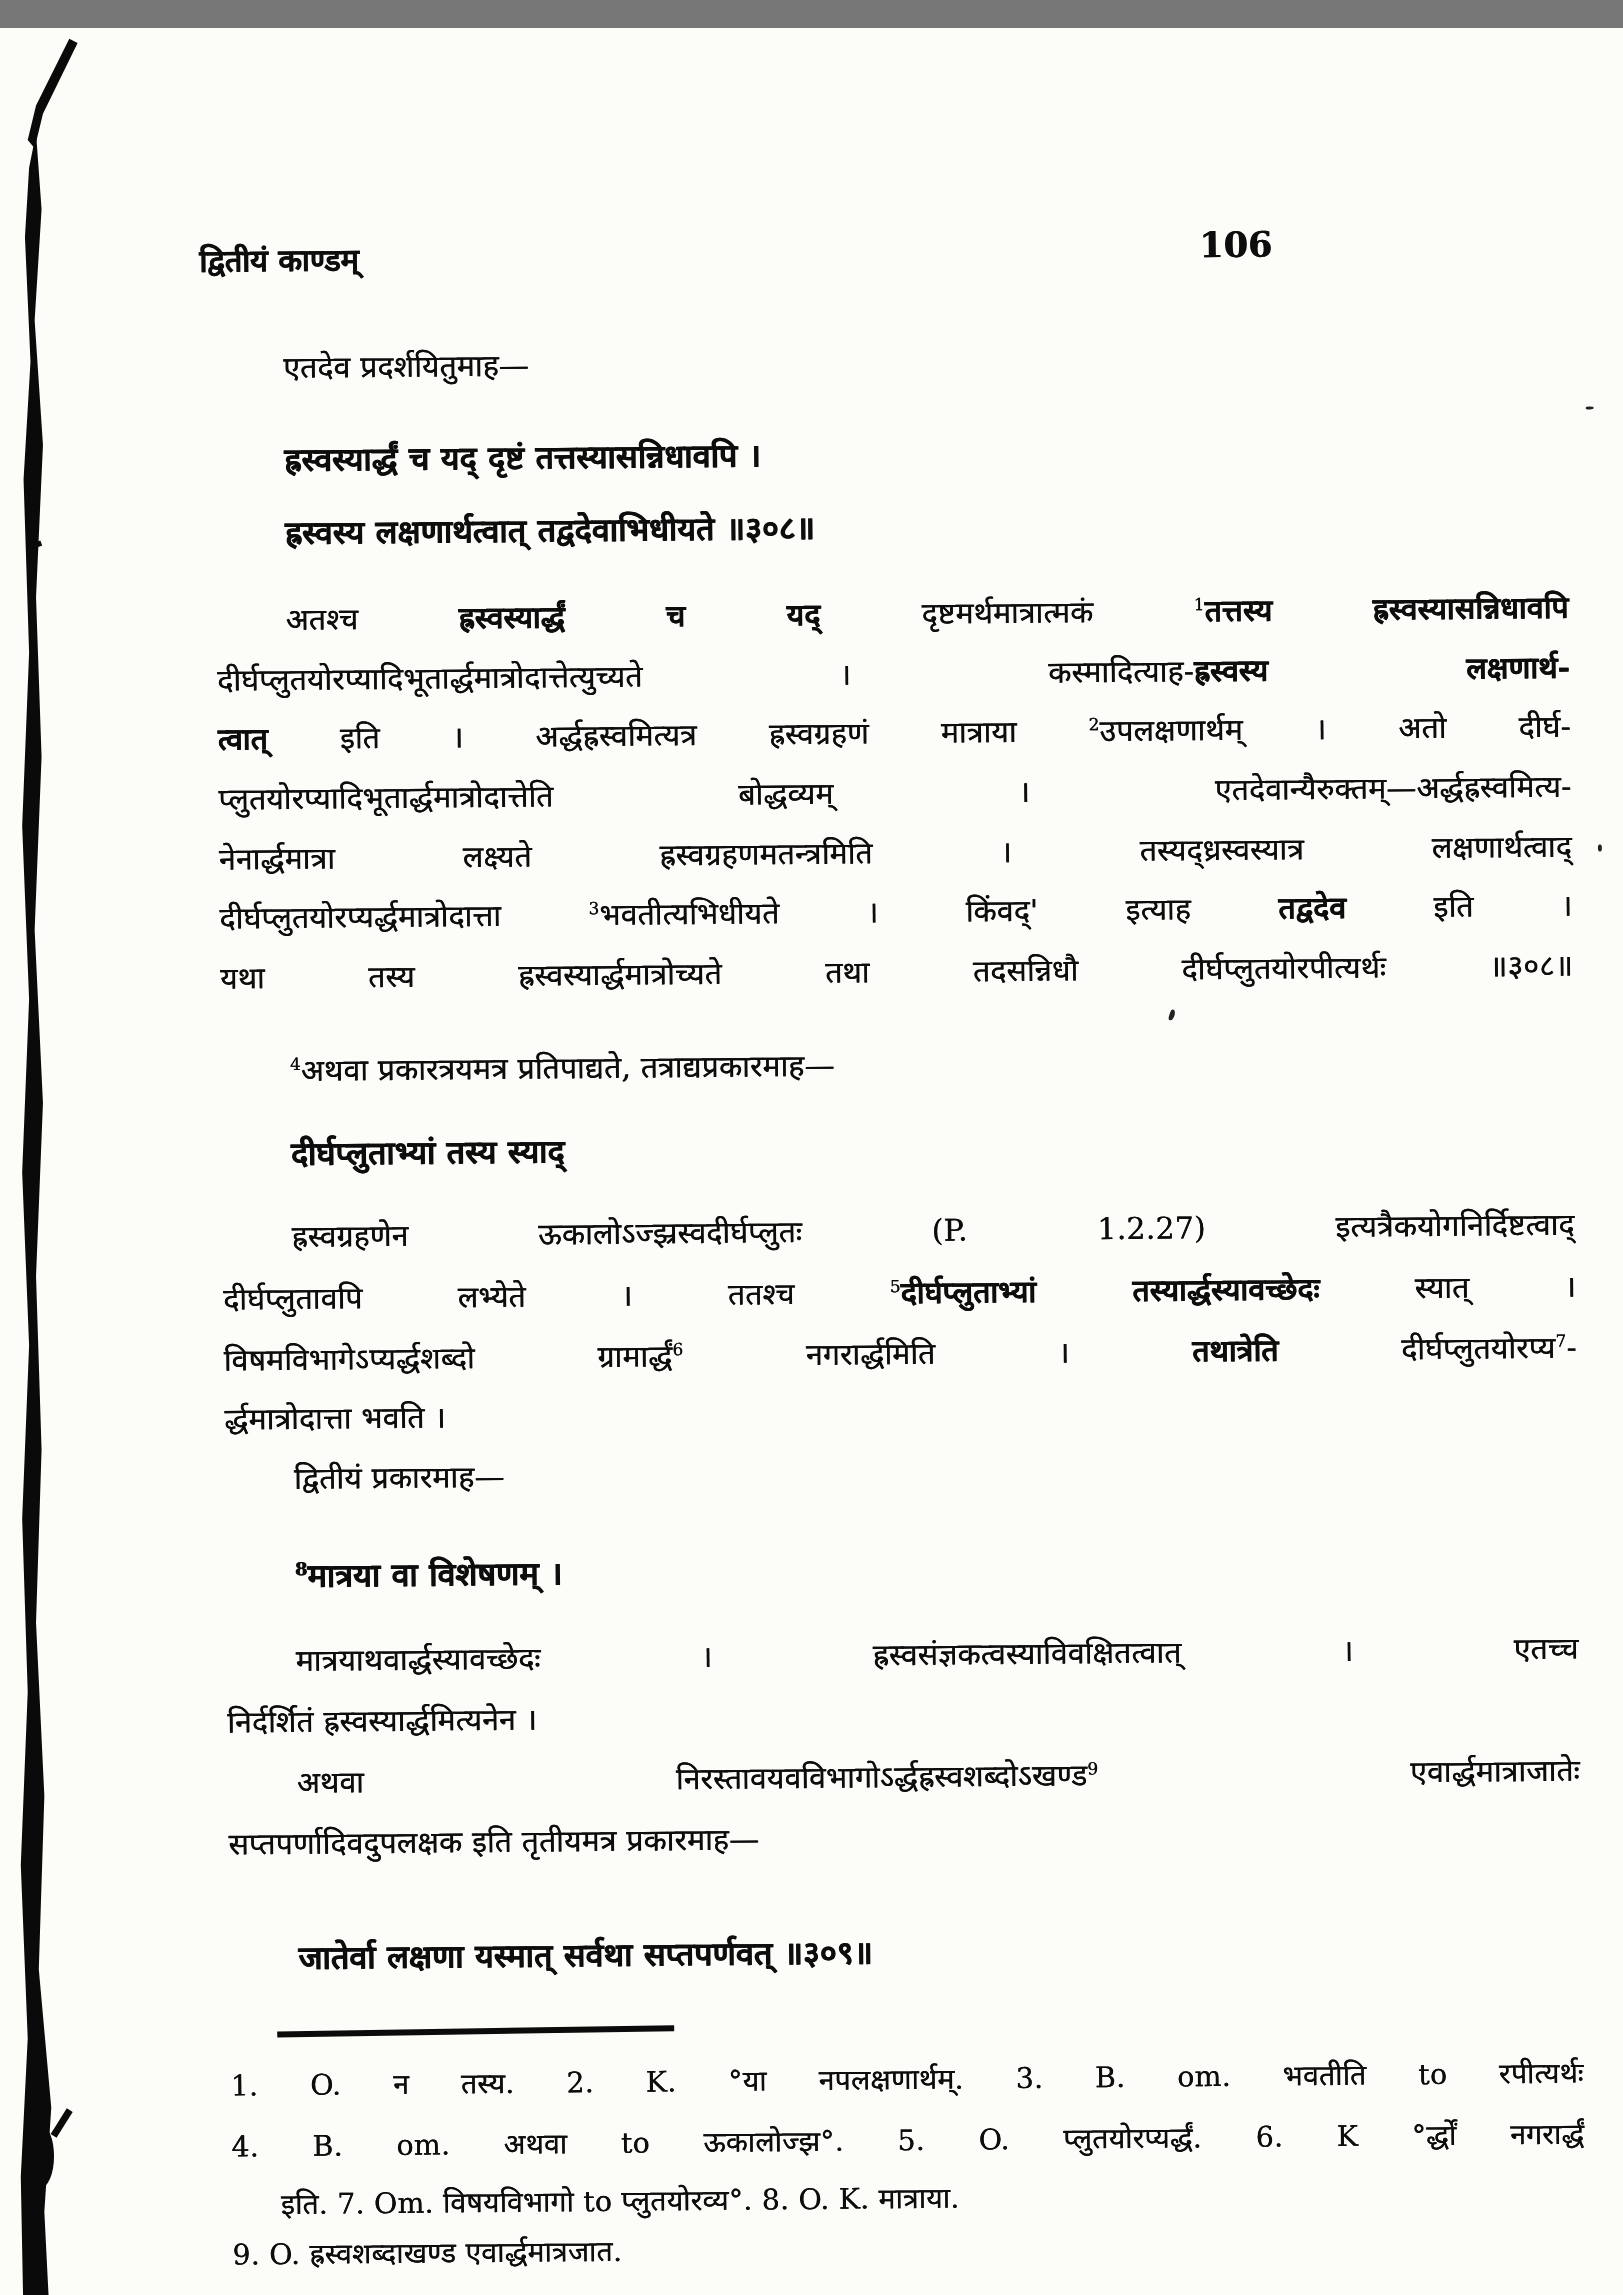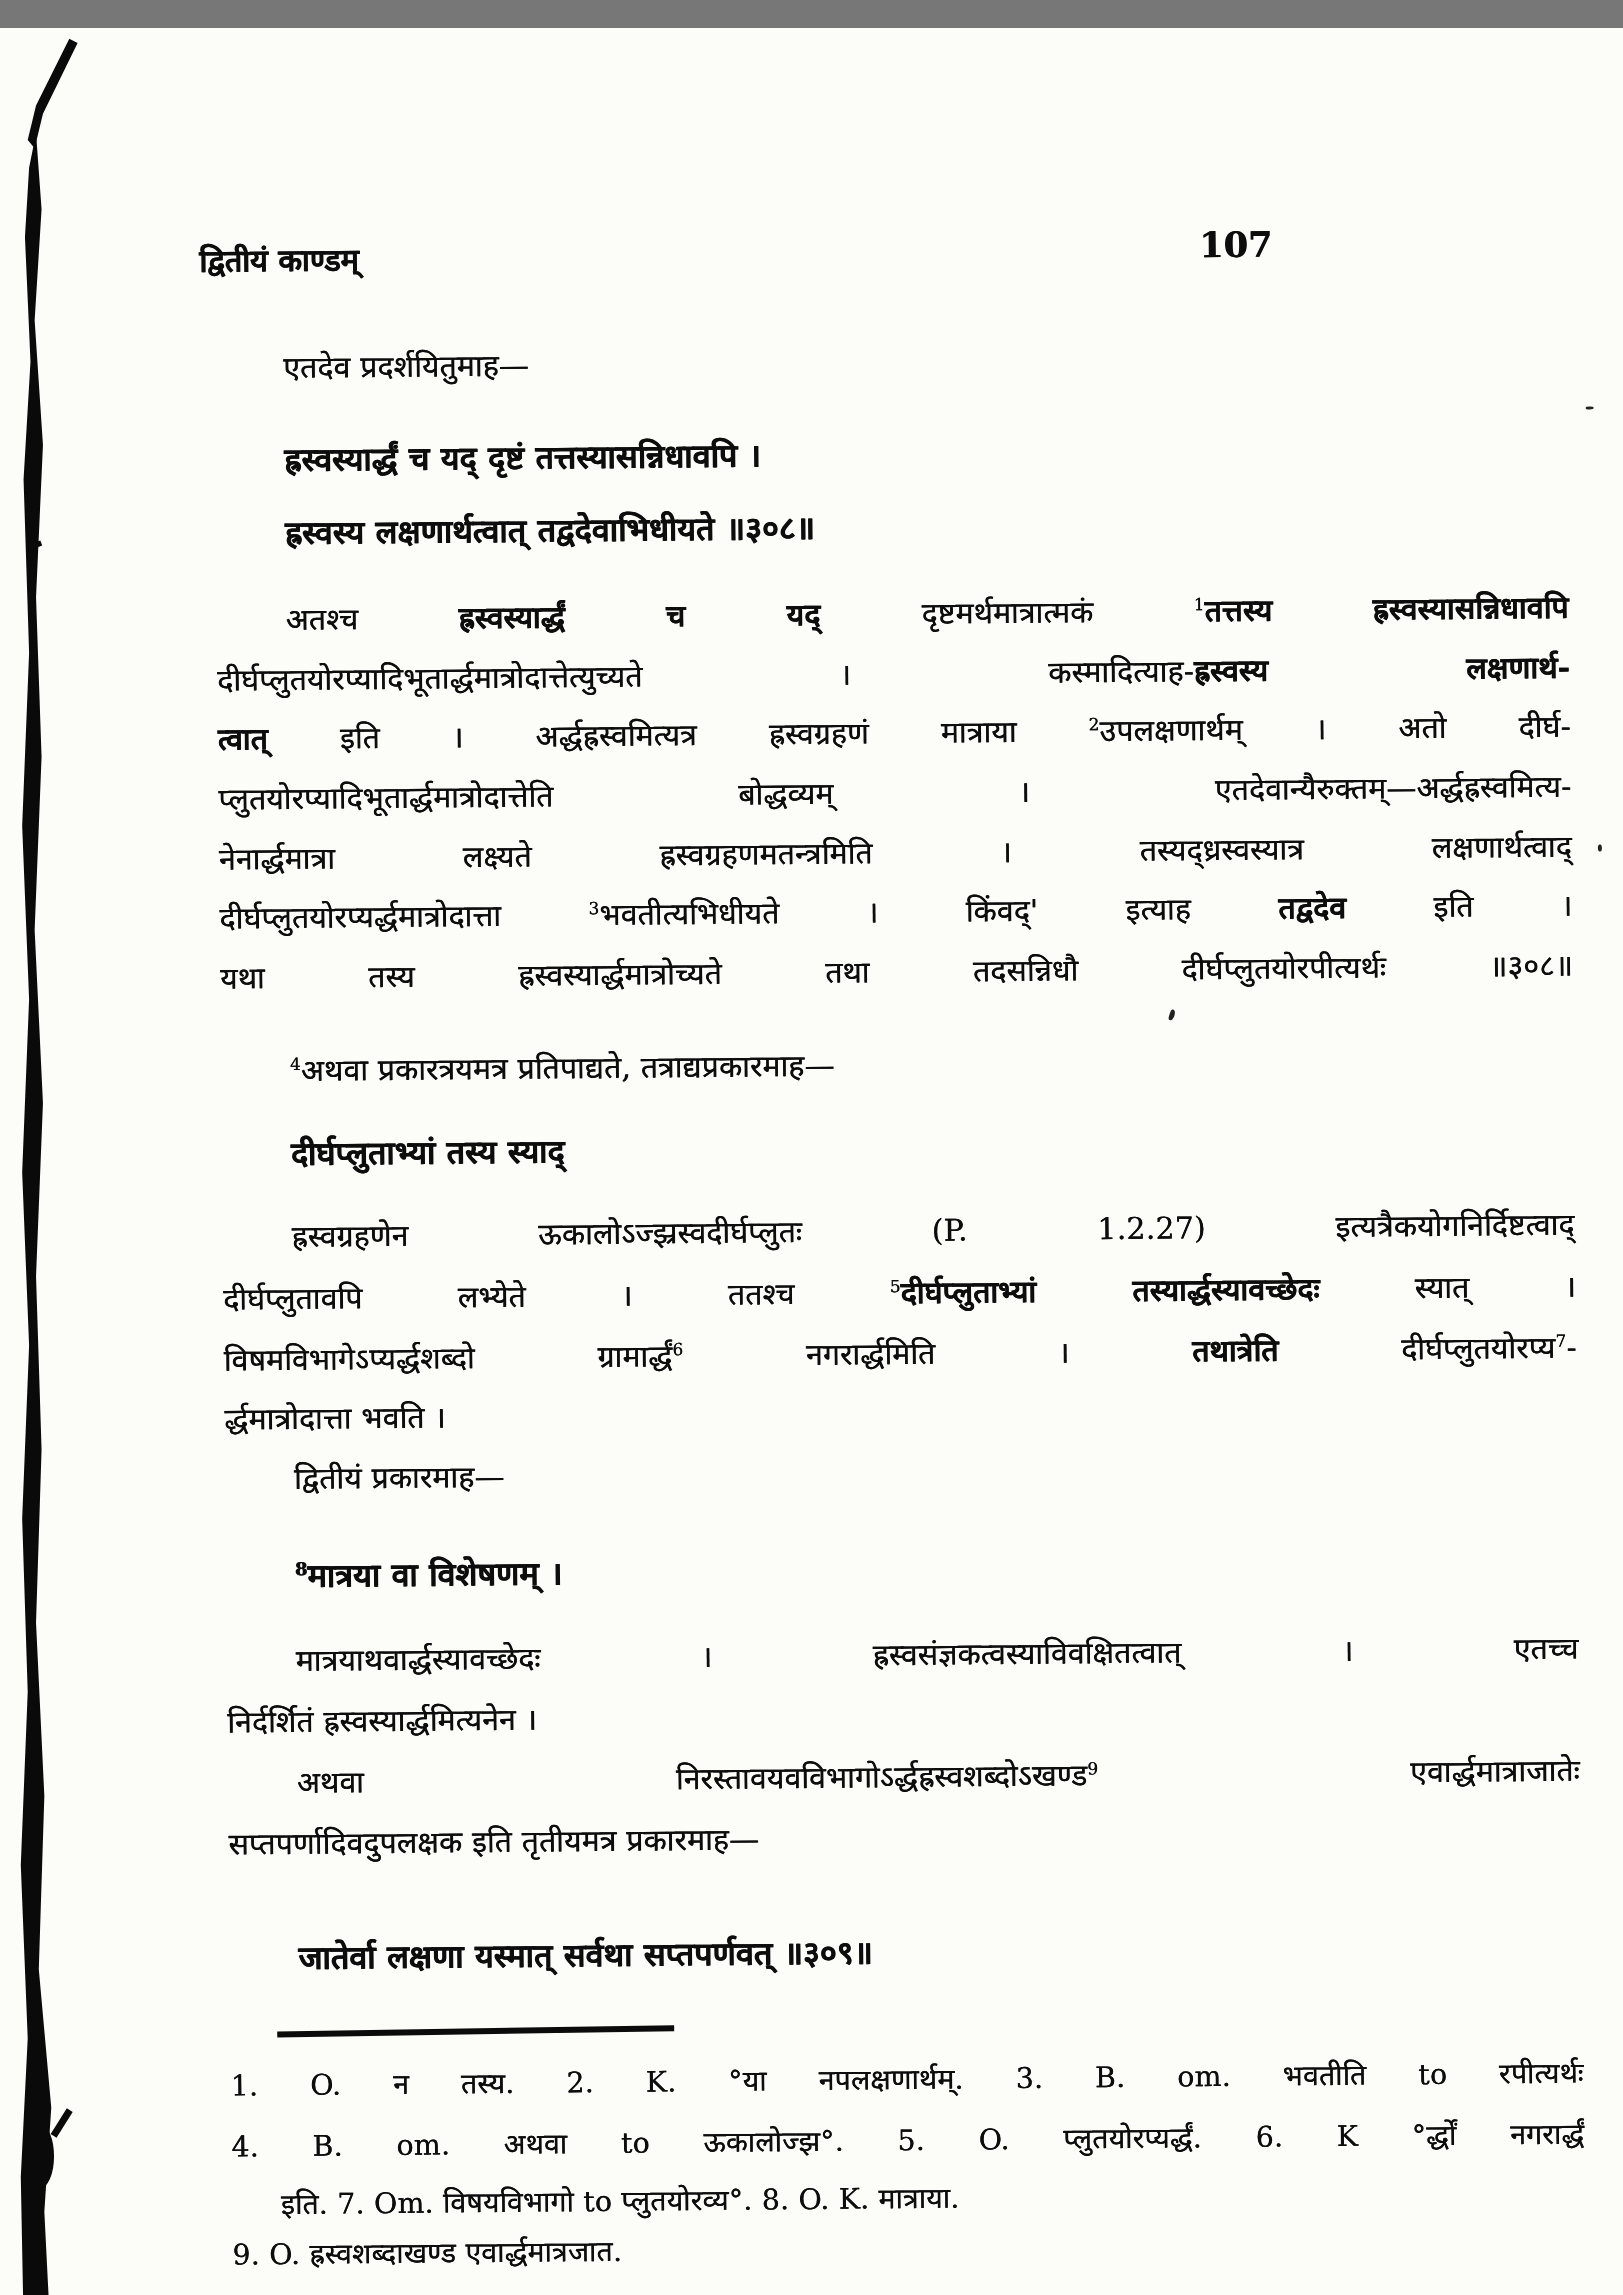--- a/index.html
+++ b/index.html
@@ -45,21 +45,21 @@
     <polygon fill="#0a0a0a" points="100,14 112,20 62,122 50,172 40,160 52,110"></polygon>
     <polygon fill="#0a0a0a" points="52,150 60,260 50,420 62,600 52,820 60,1050 50,1300 62,1550 52,1800 60,2050 52,2300 64,2550 56,2800 74,3000 64,3150 72,3309 34,3309 30,3100 40,2900 30,2650 40,2400 32,2150 42,1900 32,1650 42,1400 32,1150 42,900 34,650 44,480 36,300 42,200"></polygon>
     <ellipse fill="#0a0a0a" cx="58" cy="3070" rx="20" ry="46"></ellipse>
     <rect fill="#0a0a0a" x="84" y="3000" width="10" height="44" transform="rotate(32 89 3022)"></rect>
     <rect fill="#0a0a0a" x="46" y="740" width="14" height="8" transform="rotate(-20 53 744)"></rect>
   </svg>
 
   <div id="content">
 
     <div class="hdr-title">द्वितीयं काण्डम्</div>
-    <div class="hdr-num">107</div>
+    <div class="hdr-num">106</div>
 
     <div class="tl ind" style="top:314px">एतदेव प्रदर्शयितुमाह—</div>
 
     <div class="tl ind verse" style="top:406px">ह्रस्वस्यार्द्धं च यद् दृष्टं तत्तस्यासन्निधावपि ।</div>
     <div class="tl ind verse" style="top:479px">ह्रस्वस्य लक्षणार्थत्वात् तद्वदेवाभिधीयते ॥३०८॥</div>
 
     <div class="tl j ind" style="top:566px"><span>अतश्च </span><span class="b">ह्रस्वस्यार्द्धं</span><span class="b"> च यद् </span><span>दृष्टमर्थमात्रात्मकं </span><span class="sup">1</span><span class="b">तत्तस्य</span><span> </span><span class="b">ह्रस्वस्यासन्निधावपि</span></div>
     <div class="tl j" style="top:626px"><span>दीर्घप्लुतयोरप्यादिभूतार्द्धमात्रोदात्तेत्युच्यते । कस्मादित्याह-</span><span class="b">ह्रस्वस्य लक्षणार्थ-</span></div>
     <div class="tl j" style="top:685px"><span class="b">त्वात्</span><span> इति । अर्द्धह्रस्वमित्यत्र ह्रस्वग्रहणं मात्राया </span><span class="sup">2</span><span>उपलक्षणार्थम् । अतो दीर्घ-</span></div>
     <div class="tl j" style="top:745px"><span>प्लुतयोरप्यादिभूतार्द्धमात्रोदात्तेति बोद्धव्यम् । एतदेवान्यैरुक्तम्—अर्द्धह्रस्वमित्य-</span></div>

